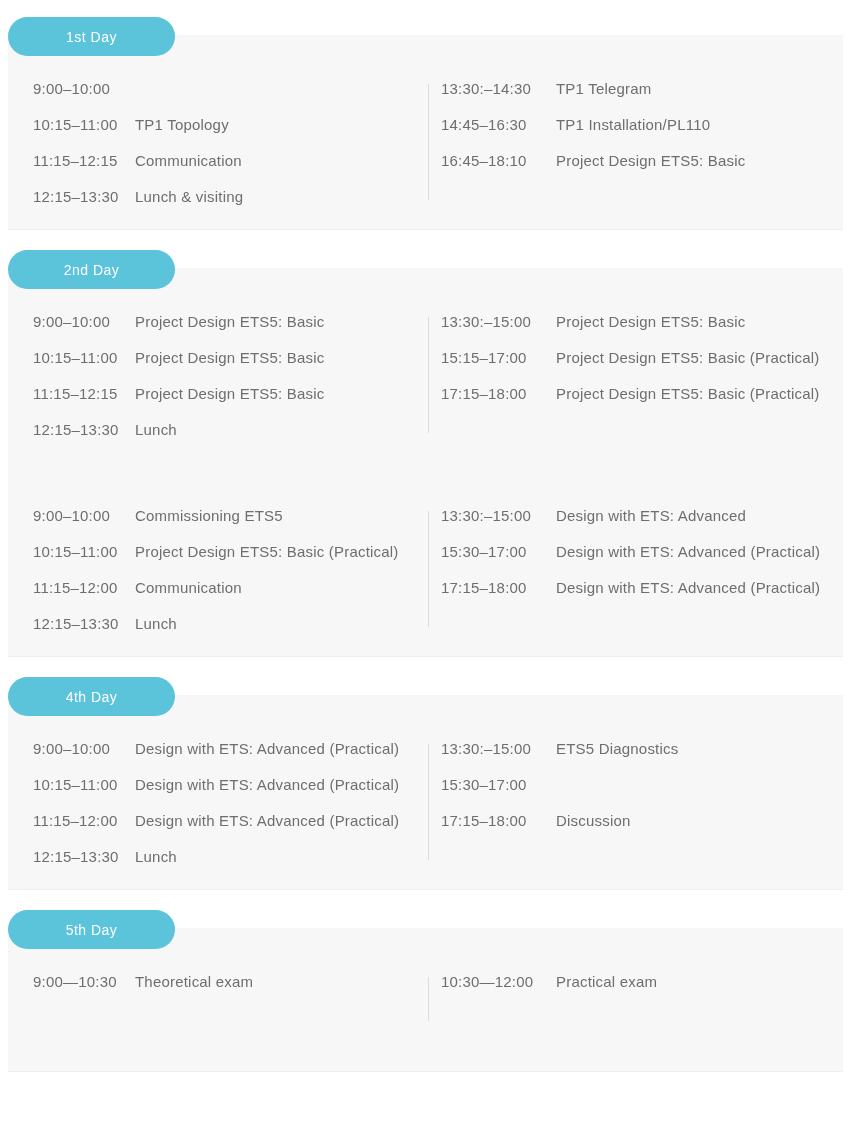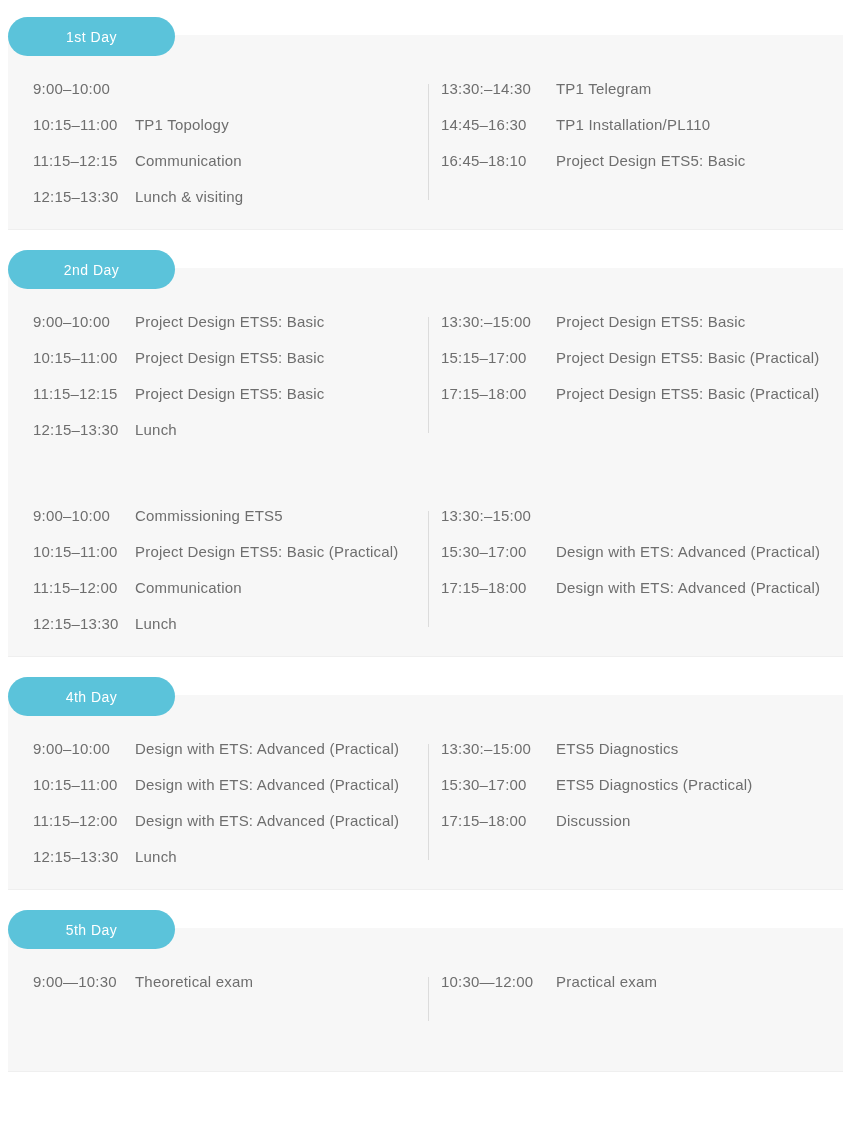--- a/index.html
+++ b/index.html
@@ -199,20 +199,21 @@
   </div>
 
   <div class="session-row">
     <span class="session-time">12:15–13:30</span>
     <span class="session-activity">Lunch</span>
   </div>
 </div>
       <div class="col col-right">
   <div class="session-row">
     <span class="session-time">13:30:–15:00</span>
+    <span class="session-activity">Design with ETS: Advanced</span>
   </div>
 
   <div class="session-row">
     <span class="session-time">15:30–17:00</span>
     <span class="session-activity">Design with ETS: Advanced (Practical)</span>
   </div>
 
   <div class="session-row">
     <span class="session-time">17:15–18:00</span>
     <span class="session-activity">Design with ETS: Advanced (Practical)</span>
@@ -248,21 +249,20 @@
   </div>
 </div>
       <div class="col col-right">
   <div class="session-row">
     <span class="session-time">13:30:–15:00</span>
     <span class="session-activity">ETS5 Diagnostics</span>
   </div>
 
   <div class="session-row">
     <span class="session-time">15:30–17:00</span>
-    <span class="session-activity">ETS5 Diagnostics (Practical)</span>
   </div>
 
   <div class="session-row">
     <span class="session-time">17:15–18:00</span>
     <span class="session-activity">Discussion</span>
   </div>
 </div>
     </div>
   </section>
 

